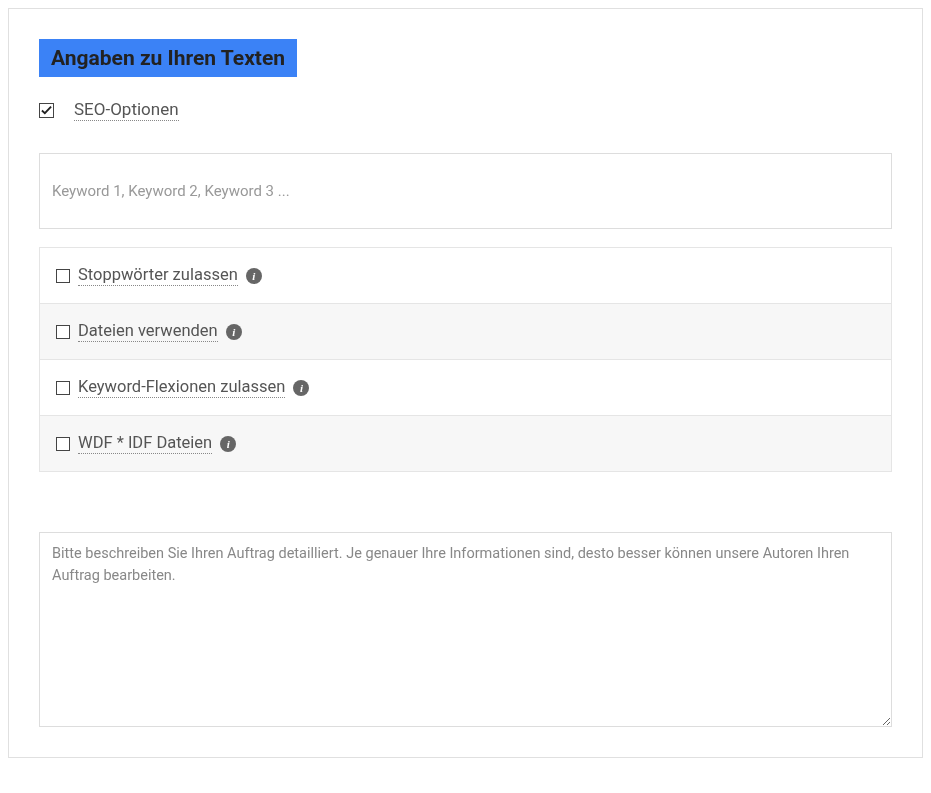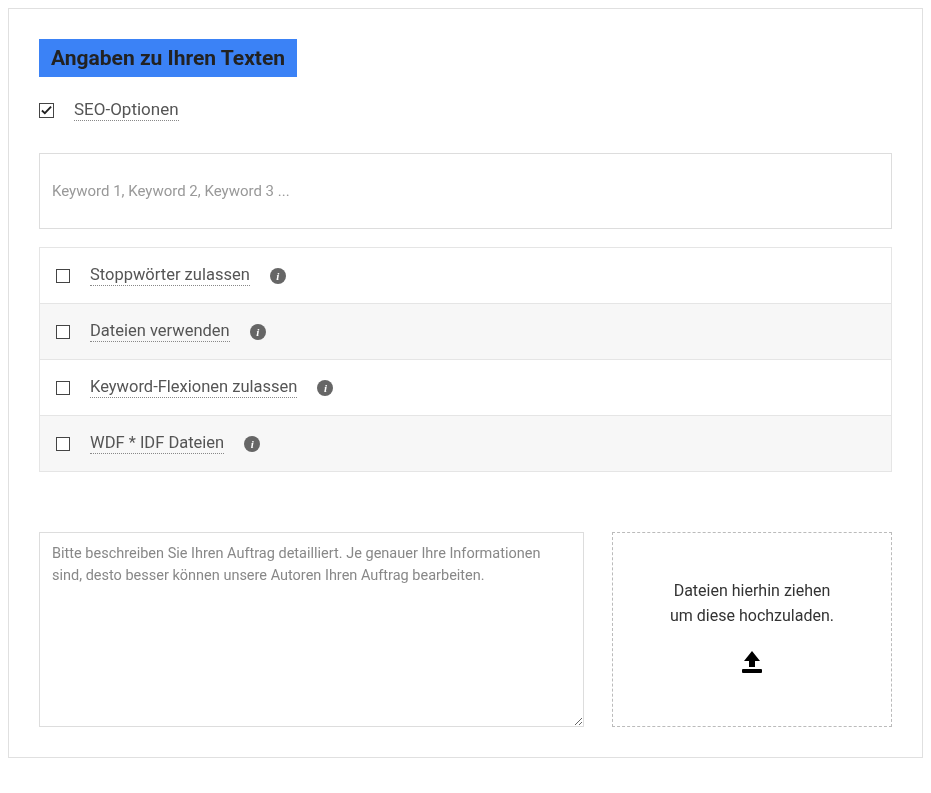--- a/index.html
+++ b/index.html
@@ -65,21 +65,21 @@
       font-family: inherit;
     }
     .text-input::placeholder { color: #999; }
     .option-list {
       margin-top: 18px;
       border: 1px solid #e5e5e5;
     }
     .option-item {
       display: flex;
       align-items: center;
-      gap: 20px;
+      gap: 8px;
       padding: 17px 16px;
       border-bottom: 1px solid #e5e5e5;
     }
     .option-item:last-child { border-bottom: none; }
     .option-item:nth-child(even) { background: #f7f7f7; }
     .option-item .cb {
       width: 14px;
       height: 14px;
       border: 1.5px solid #444;
       display: inline-block;
@@ -190,25 +190,15 @@
       <span class="cb"></span>
       <label>WDF * IDF Dateien</label>
       <span class="info-icon">i</span>
     </div>
 
   </div>
 
   <div class="bottom-row">
     <textarea class="description-area" placeholder="Bitte beschreiben Sie Ihren Auftrag detailliert. Je genauer Ihre Informationen sind, desto besser können unsere Autoren Ihren Auftrag bearbeiten." style=""></textarea>
 
-    <div class="dropzone">
-      <div class="dz-line">Dateien hierhin ziehen</div>
-      <div class="dz-line">um diese hochzuladen.</div>
-      <div class="upload-icon">
-        <svg width="28" height="26" viewBox="0 0 28 26">
-          <path d="M14 2 L22 12 L17 12 L17 18 L11 18 L11 12 L6 12 Z" fill="#000"></path>
-          <rect x="4" y="20" width="20" height="4" rx="1" fill="#000"></rect>
-        </svg>
-      </div>
-    </div>
   </div>
 
 </div>
 
 </body></html>

